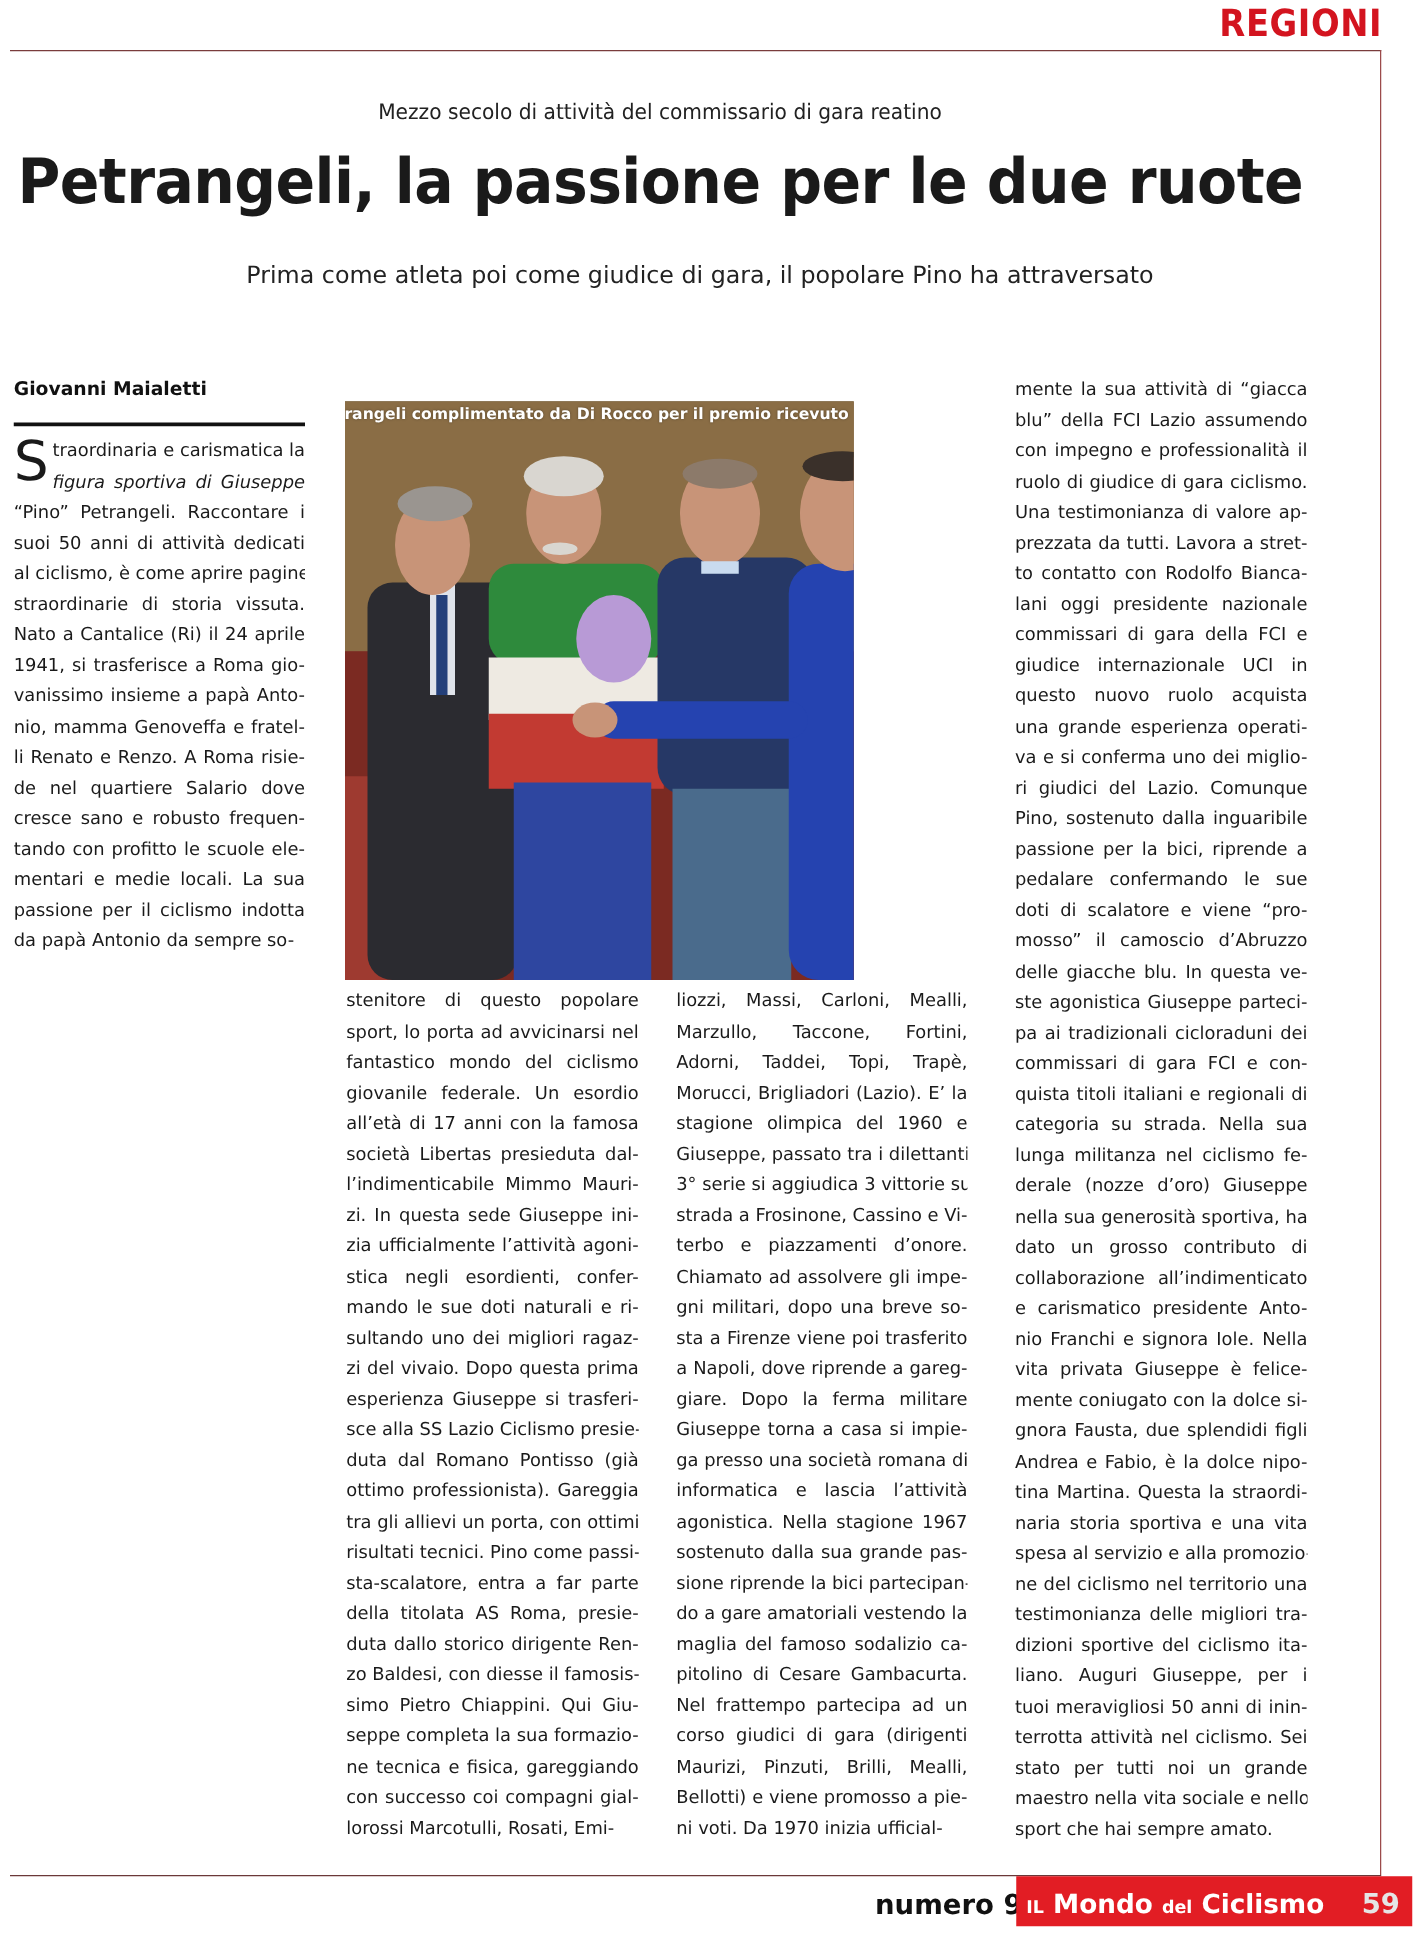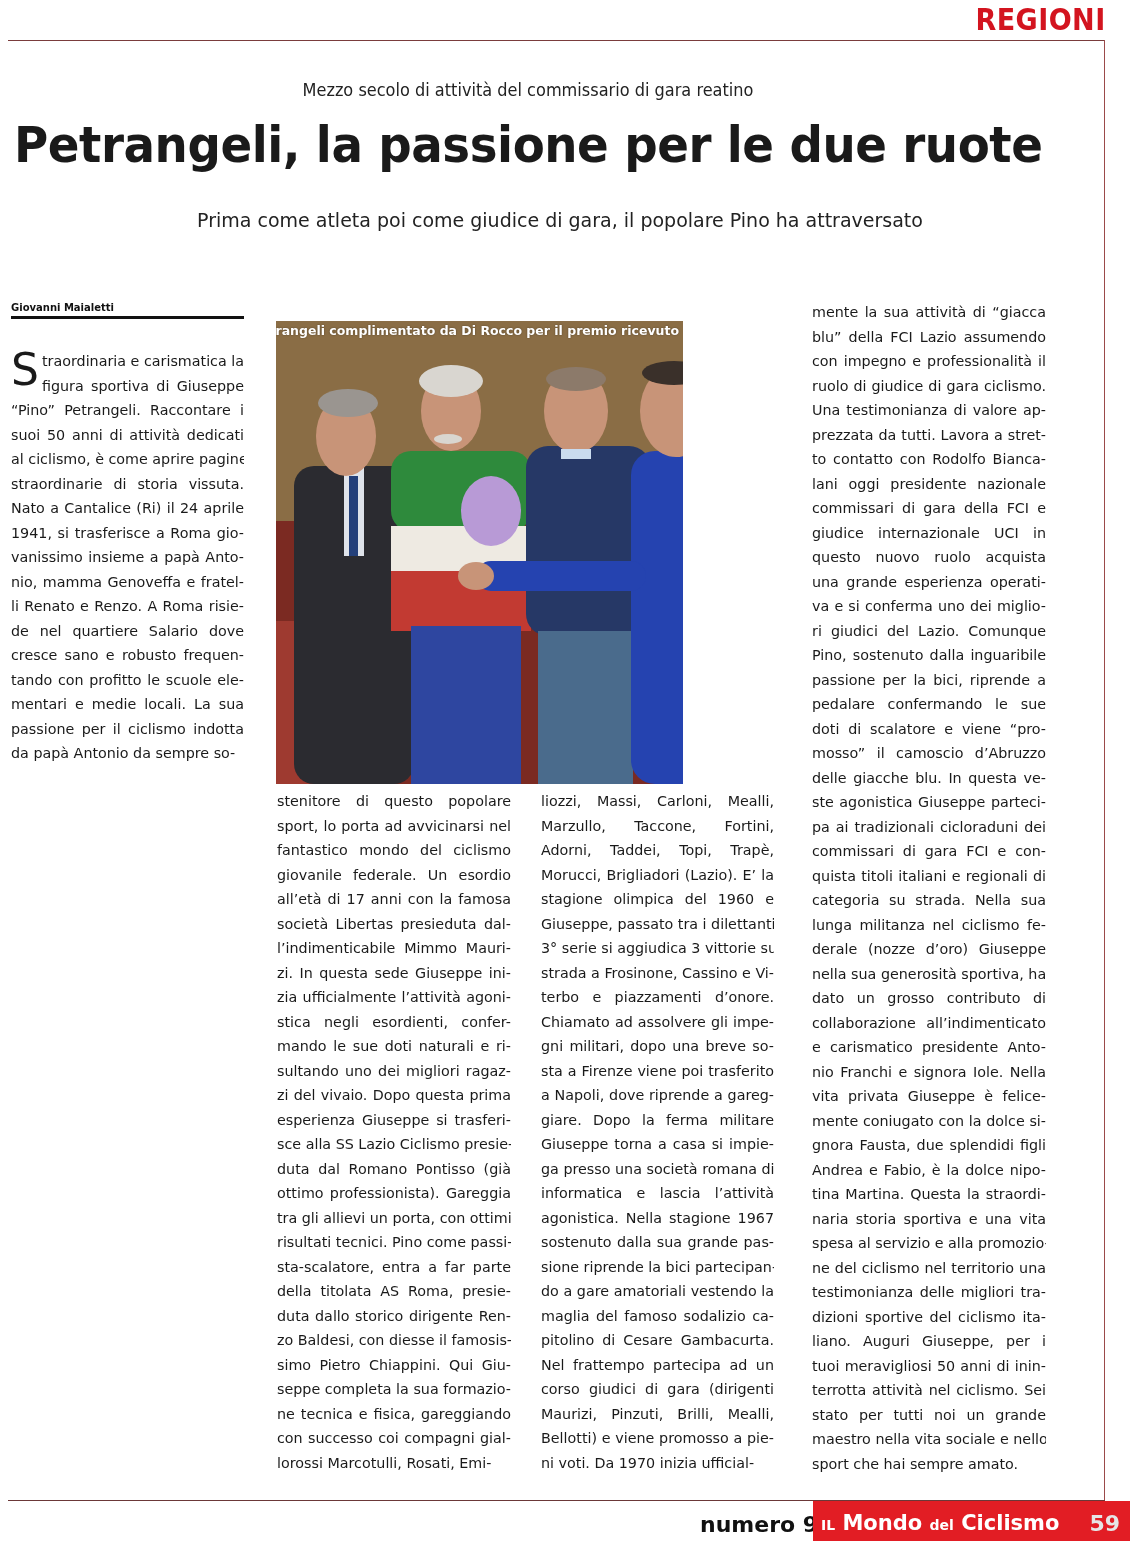--- a/index.html
+++ b/index.html
@@ -7,21 +7,21 @@
 
   .section-tag { position: absolute; right: 24px; top: 2px; font-family: "DejaVu Sans", sans-serif; font-weight: bold; font-size: 30px; color: #d3141f; letter-spacing: 0.5px; transform: scaleX(0.9); transform-origin: right top; }
   .frame-top { position: absolute; left: 8px; top: 40px; width: 1097px; height: 1px; background: #7a3c3c; }
   .frame-right { position: absolute; left: 1104px; top: 40px; width: 1px; height: 1460px; background: #9b4a4a; }
   .frame-bottom { position: absolute; left: 8px; top: 1500px; width: 1097px; height: 1px; background: #6b3838; }
 
   .kicker { position: absolute; left: 0; width: 1056px; top: 80px; text-align: center; font-size: 17px; color: #222; transform: scaleX(0.95); }
   .headline { position: absolute; left: 14px; top: 116px; font-family: "DejaVu Sans", sans-serif; font-weight: bold; font-size: 50px; color: #1a1a1a; letter-spacing: -0.5px; white-space: nowrap; transform: scaleX(0.935); transform-origin: left top; }
   .subhead { position: absolute; left: 0; width: 1056px; top: 206px; text-align: center; font-size: 19px; line-height: 29px; color: #222; padding-left: 32px; }
 
-  .byline { position: absolute; left: 11px; top: 302px; width: 233px; font-weight: bold; font-size: 10px; color: #111; padding-bottom: 3px; border-bottom: 3px solid #111; }
+  .byline { position: absolute; left: 11px; top: 302px; width: 233px; font-weight: bold; font-size: 15px; color: #111; padding-bottom: 18px; border-bottom: 3px solid #111; }
 
   .col { position: absolute; font-family: "DejaVu Sans", sans-serif; font-size: 14.3px; line-height: 24.5px; color: #1a1a1a; text-align: justify; }
   .line { display: block; text-align: justify; text-align-last: justify; white-space: nowrap; overflow: hidden; }
   .line.last { text-align-last: left; }
   .col-1 { left: 11px; top: 349px; width: 233px; }
   .col-2 { left: 277px; top: 789px; width: 234px; }
   .col-3 { left: 541px; top: 789px; width: 233px; }
   .col-4 { left: 812px; top: 300px; width: 234px; }
 
   .dropcap { float: left; font-size: 44px; line-height: 38px; margin: 2px 3px 0 0; color: #1a1a1a; font-family: "DejaVu Sans", sans-serif; }
@@ -48,21 +48,21 @@
 <h1 class="headline" style="margin:0">Petrangeli, la passione per le due ruote</h1>
 <div class="subhead">
   <div>Prima come atleta poi come giudice di gara, il popolare Pino ha attraversato</div>
 </div>
 
 <div class="byline">Giovanni Maialetti</div>
 
 <div class="col col-1">
   <span class="dropcap">S</span>
 <span class="line" style="display: block; margin-left: 0px;">traordinaria e carismatica la</span>
-    <span class="line" style="display: block;">figura sportiva di Giuseppe</span>
+    <span class="line" style="display: block; font-style: italic;">figura sportiva di Giuseppe</span>
     <span class="line">“Pino” Petrangeli. Raccontare i</span>
     <span class="line">suoi 50 anni di attività dedicati</span>
     <span class="line">al ciclismo, è come aprire pagine</span>
     <span class="line">straordinarie di storia vissuta.</span>
     <span class="line">Nato a Cantalice (Ri) il 24 aprile</span>
     <span class="line">1941, si trasferisce a Roma gio-</span>
     <span class="line">vanissimo insieme a papà Anto-</span>
     <span class="line">nio, mamma Genoveffa e fratel-</span>
     <span class="line">li Renato e Renzo. A Roma risie-</span>
     <span class="line">de nel quartiere Salario dove</span>

